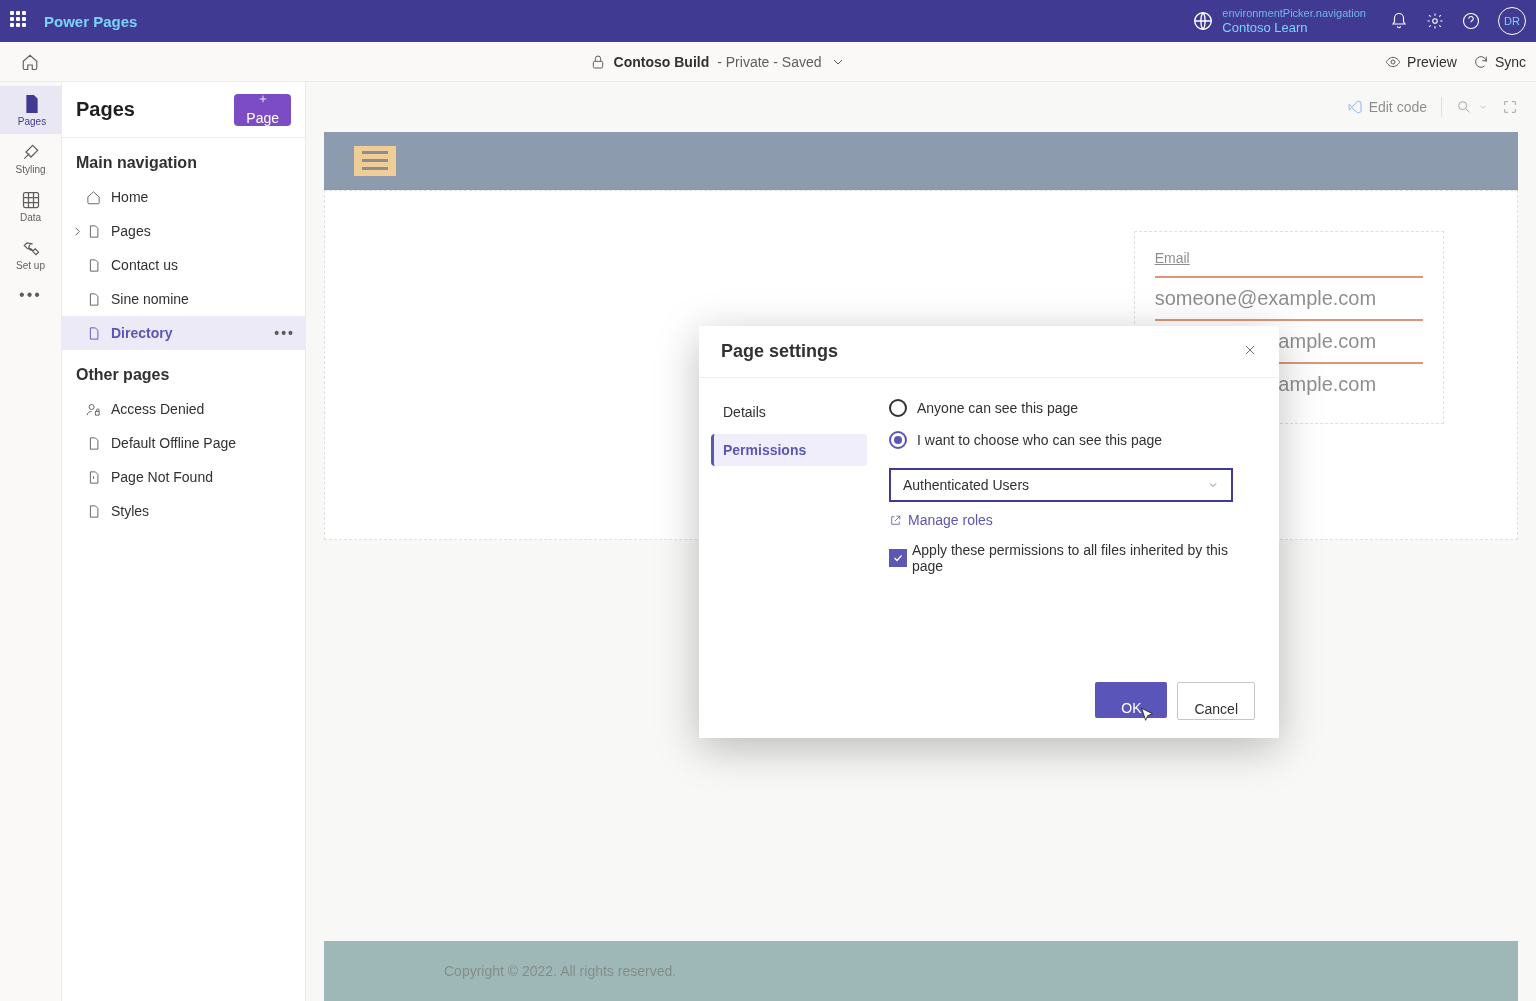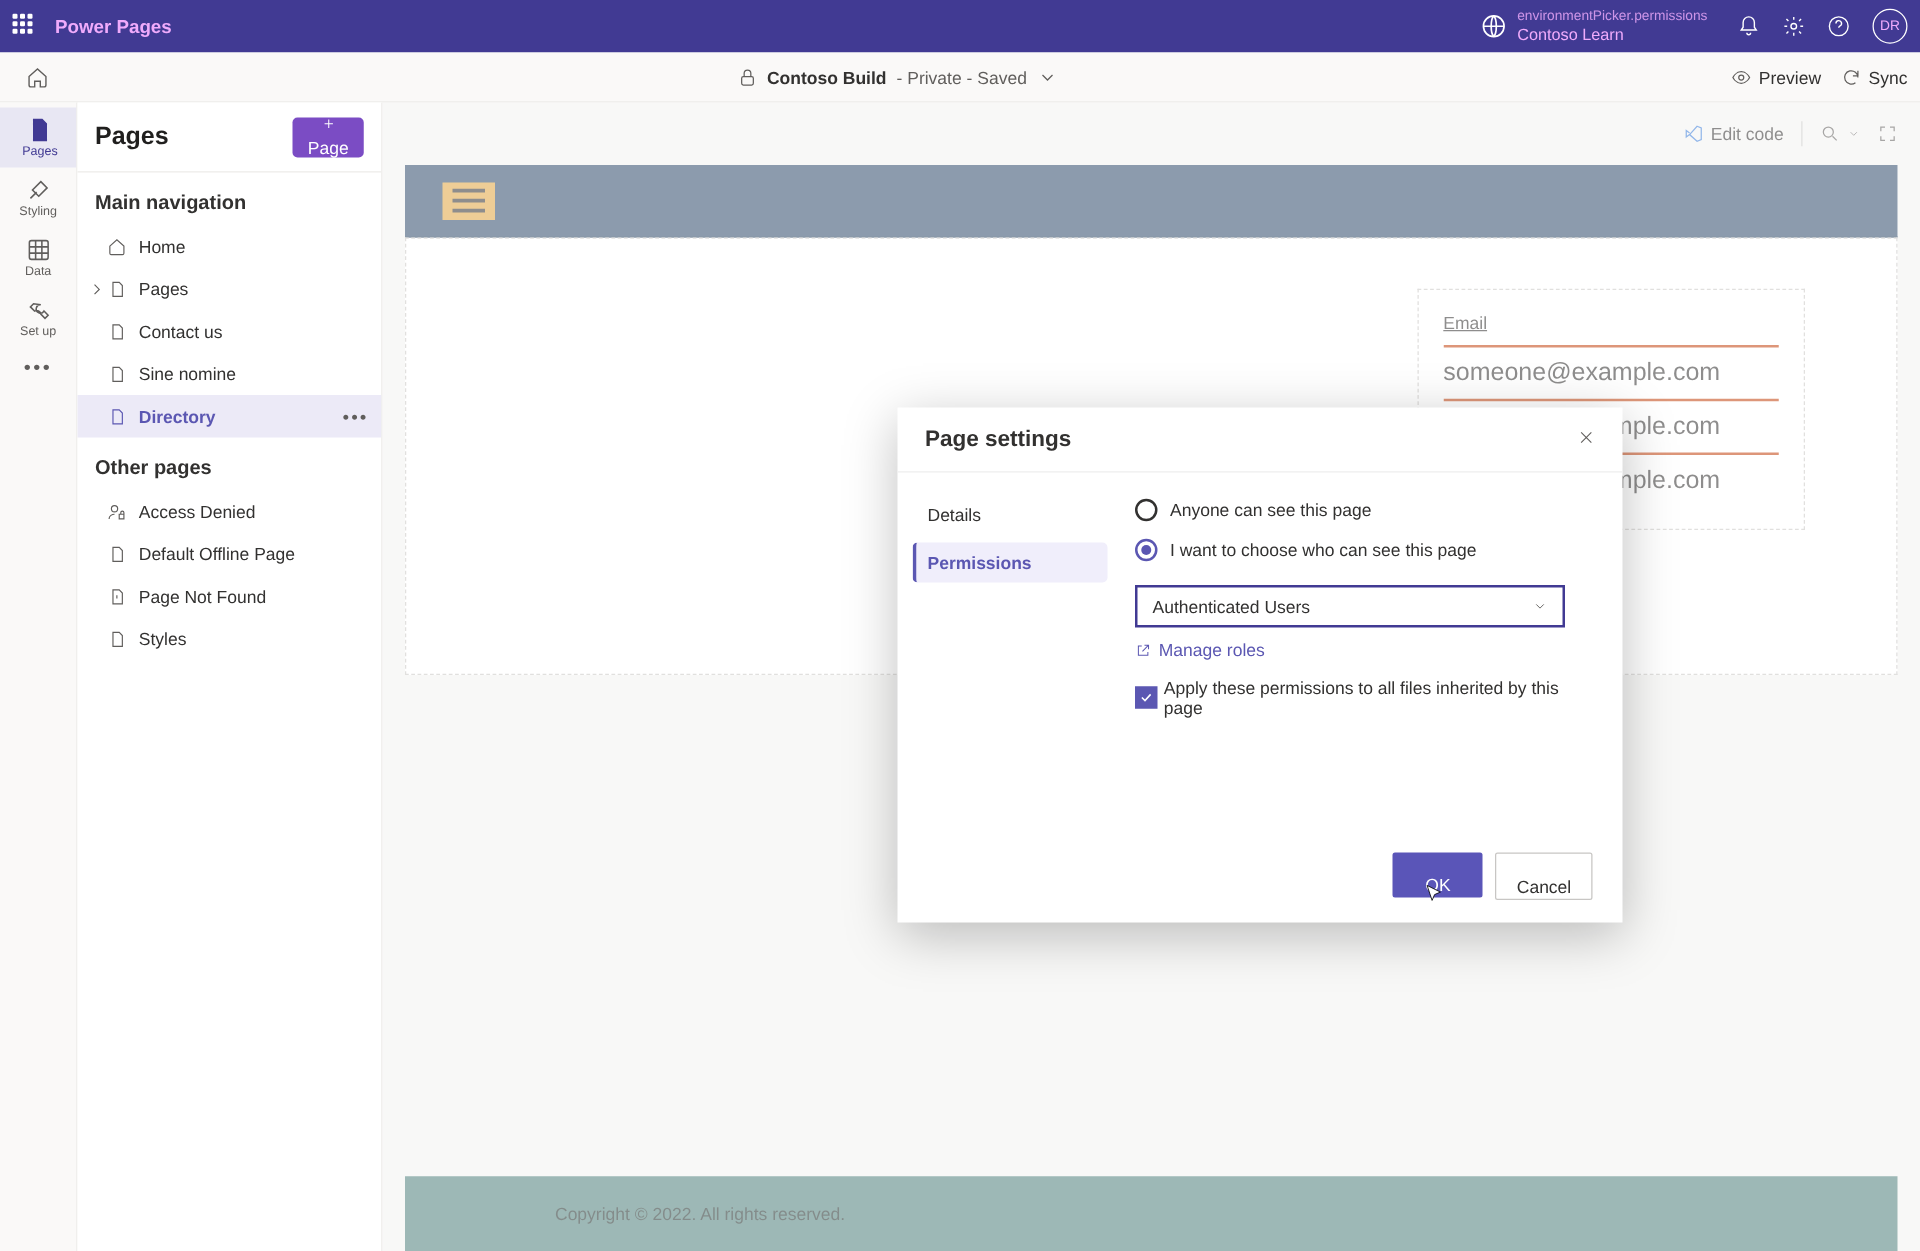--- a/index.html
+++ b/index.html
@@ -14,21 +14,21 @@
     --text-light:#605e5c;
     --border:#edebe9;
     --border-strong:#c8c6c4;
     --link:#5b57b2;
   }
   *{box-sizing:border-box;margin:0;padding:0;font-family:"Segoe UI",Arial,sans-serif;}
   html,body{height:100%;background:#fff;color:var(--text);font-size:14px;overflow:hidden;}
   button{font-family:inherit;}
 
   
-  .topbar{display:flex;align-items:center;height:42px;background:var(--purple);color:#f0abfc;padding:0 10px;gap:14px;}
+  .topbar{display:flex;align-items:center;height:42px;background:var(--purple);color:#7dd3fc;padding:0 10px;gap:14px;}
   .waffle{width:20px;height:20px;display:grid;grid-template-columns:repeat(3,4px);grid-template-rows:repeat(3,4px);gap:2px;cursor:pointer;}
   .waffle span{background:#fff;border-radius:1px;}
   .topbar .brand{font-size:15px;font-weight:600;}
   .topbar .spacer{flex:1;}
   .env-block{display:flex;align-items:center;gap:8px;font-size:12px;line-height:1.2;margin-right:10px;}
   .env-block .icon-circle{width:22px;height:22px;}
   .env-lines .line1{font-size:11px;opacity:.8;}
   .env-lines .line2{font-size:13px;}
   .topicons{display:flex;align-items:center;gap:18px;}
   .topicons svg{width:18px;height:18px;stroke:#fff;fill:none;stroke-width:1.5;}
@@ -89,21 +89,21 @@
   .content-frame{border:1px dashed var(--border-strong);min-height:350px;padding:40px;display:flex;justify-content:flex-start;}
   .table-host{margin-left:auto;margin-right:3%;width:310px;}
   .inner-table{border:1px dashed var(--border-strong);padding:18px 20px;}
   .inner-table .thead{font-size:14px;text-decoration:underline;margin-bottom:10px;}
   .inner-table .trow{border-top:2px solid #c2410c;padding:9px 0;font-size:20px;}
 
   .canvas-footer{background:var(--teal);height:60px;display:flex;align-items:center;padding:0 40px 0 120px;color:#1f2e2c;font-size:14px;}
 
   
   .overlay{position:absolute;inset:0;background:rgba(255,255,255,.45);}
-  .modal{position:absolute;width:580px;background:#fff;box-shadow:0 10px 40px rgba(0,0,0,.25);left:412px;top:244px;}
+  .modal{position:absolute;width:580px;background:#fff;box-shadow:0 10px 40px rgba(0,0,0,.25);left:393px;top:244px;}
   .modal-header{display:flex;align-items:center;justify-content:space-between;height:52px;padding:0 22px;border-bottom:1px solid #eee;}
   .modal-header h3{font-size:18px;font-weight:600;}
   .modal-header .close{cursor:pointer;}
   .modal-header svg{width:14px;height:14px;stroke:#605e5c;stroke-width:1.5;}
   .modal-body{display:flex;min-height:290px;}
   .modal-tabs{width:180px;padding:18px 12px;display:flex;flex-direction:column;gap:6px;}
   .tab{height:32px;display:flex;align-items:center;padding:0 12px;border-radius:4px;cursor:pointer;color:var(--text);}
   .tab.active{background:#f0eefb;color:#5b57b2;font-weight:600;border-left:3px solid #5b57b2;padding-left:9px;}
   .modal-content{flex:1;padding:14px 24px 0 10px;}
   .radio-row{display:flex;align-items:center;gap:10px;height:32px;font-size:14px;}
@@ -141,21 +141,21 @@
       <span></span>
   </div>
   <div class="brand">Power Pages</div>
   <div class="spacer"></div>
   <div class="env-block">
     <svg class="icon-circle" viewBox="0 0 24 24" stroke="#fff" fill="none" stroke-width="1.5">
         <circle cx="12" cy="12" r="9"></circle>
         <path d="M3 12h18M12 3c3 3 3 15 0 18M12 3c-3 3-3 15 0 18"></path>
       </svg>
     <div class="env-lines">
-      <div class="line1">environmentPicker.permissions</div>
+      <div class="line1">environmentPicker.navigation</div>
       <div class="line2">Contoso Learn</div>
     </div>
   </div>
   <div class="topicons">
     <svg viewBox="0 0 24 24">
         <path d="M6 8a6 6 0 1 1 12 0v5l2 3H4l2-3zM10 19a2 2 0 0 0 4 0"></path>
       </svg>
     <svg viewBox="0 0 24 24">
         <circle cx="12" cy="12" r="3"></circle>
         <path d="M12 2v3M12 19v3M4.2 4.2l2.1 2.1M17.7 17.7l2.1 2.1M2 12h3M19 12h3M4.2 19.8l2.1-2.1M17.7 6.3l2.1-2.1"></path>

